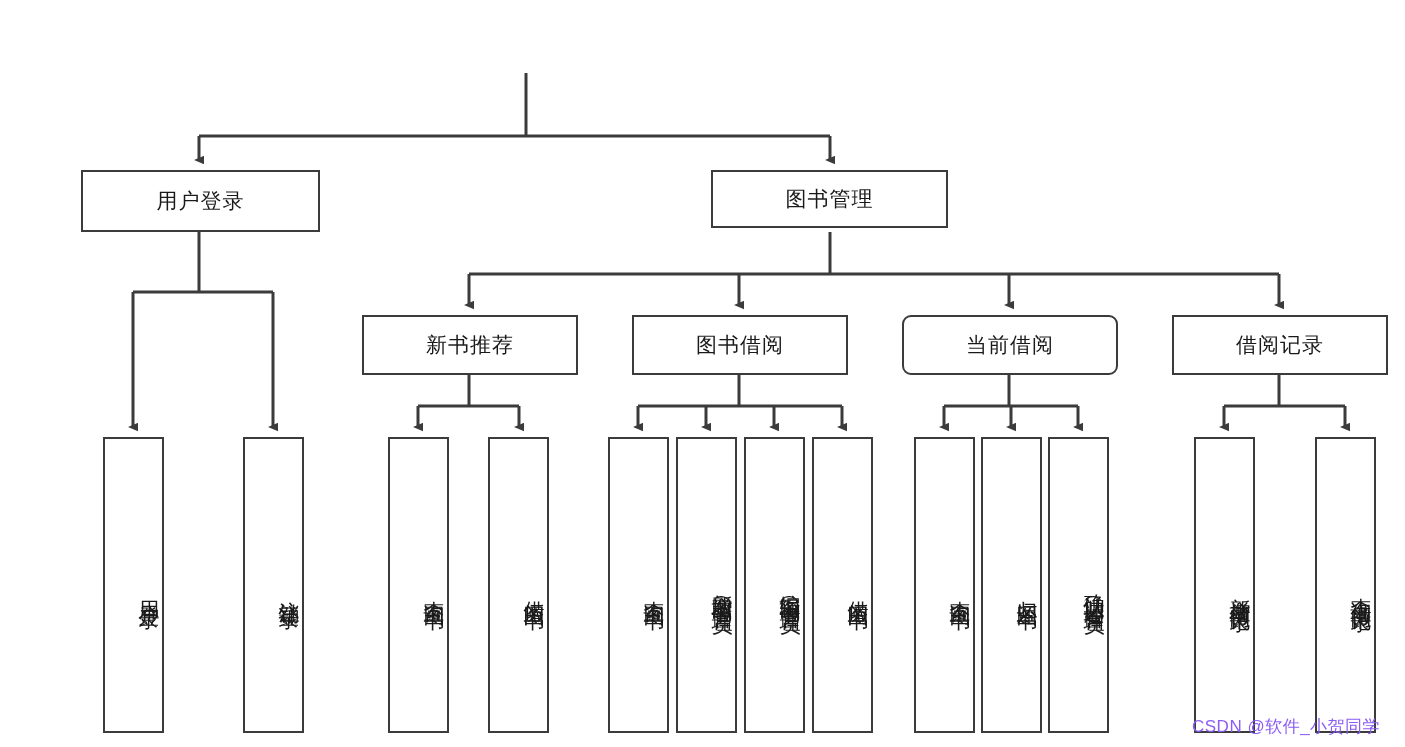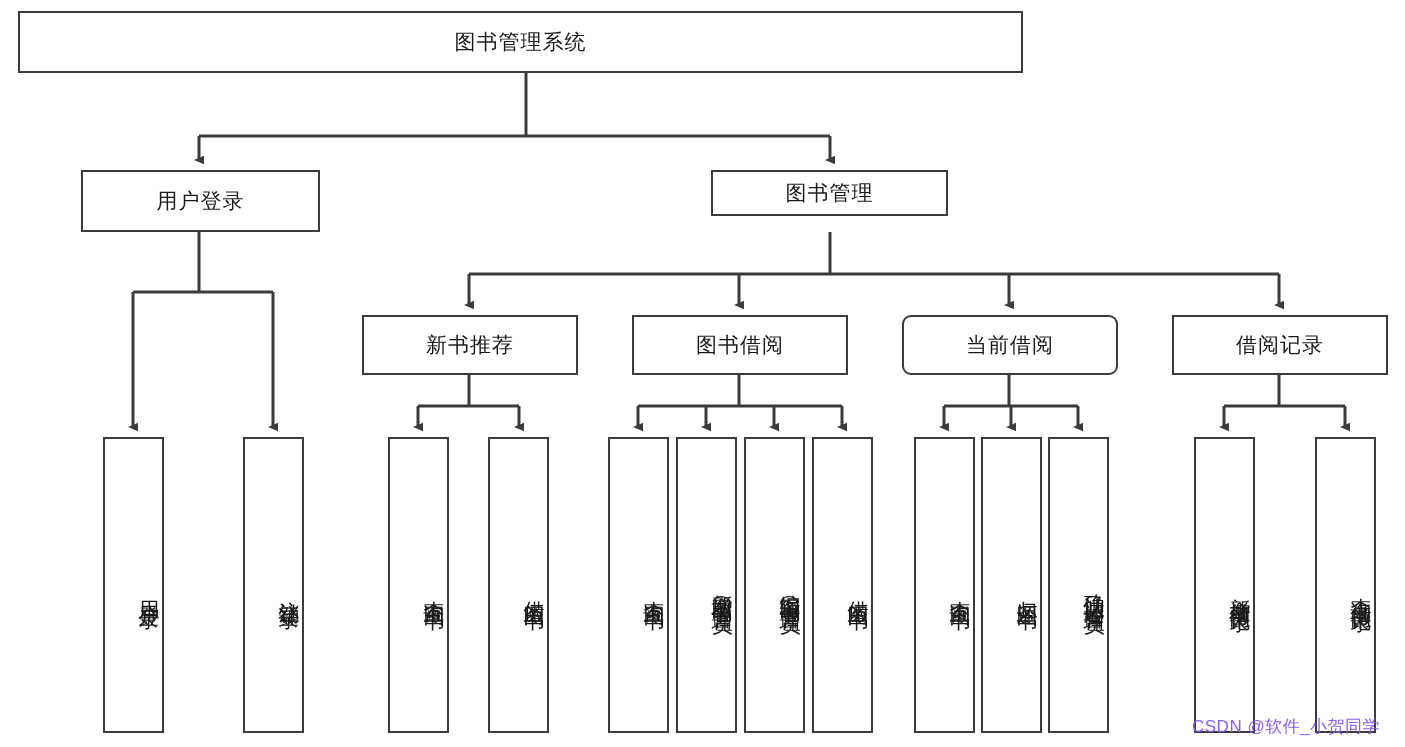--- a/index.html
+++ b/index.html
@@ -110,28 +110,25 @@
       <path d="M1011,406 L1011,427" marker-end="url(#arrow)"></path>
       <path d="M1078,406 L1078,427" marker-end="url(#arrow)"></path>
 
       <path d="M1279,375 L1279,406"></path>
       <path d="M1224,406 L1345,406"></path>
       <path d="M1224,406 L1224,427" marker-end="url(#arrow)"></path>
       <path d="M1345,406 L1345,427" marker-end="url(#arrow)"></path>
     </g>
   </svg>
 
-  <div class="node horiz" style="left:18px; top:11px; width:1005px; height:62px;">
-    <span class="lbl">图书管理系统</span>
-  </div>
 
   <div class="node horiz" style="left:81px; top:170px; width:239px; height:62px;">
     <span class="lbl">用户登录</span>
   </div>
-  <div class="node horiz" style="left:711px; top:170px; width:237px; height:46px;align-items:center;">
+  <div class="node horiz" style="left:711px; top:170px; width:237px; height:58px;align-items:center;">
     <span class="lbl">图书管理</span>
   </div>
 
   <div class="node horiz" style="left:632px; top:315px; width:216px; height:60px;">
     <span class="lbl">图书借阅</span>
   </div>
   <div class="node horiz" style="left:362px; top:315px; width:216px; height:60px;">
     <span class="lbl">新书推荐</span>
   </div>
   <div class="node horiz" style="left:902px; top:315px; width:216px; height:60px;border-radius:9px;">

